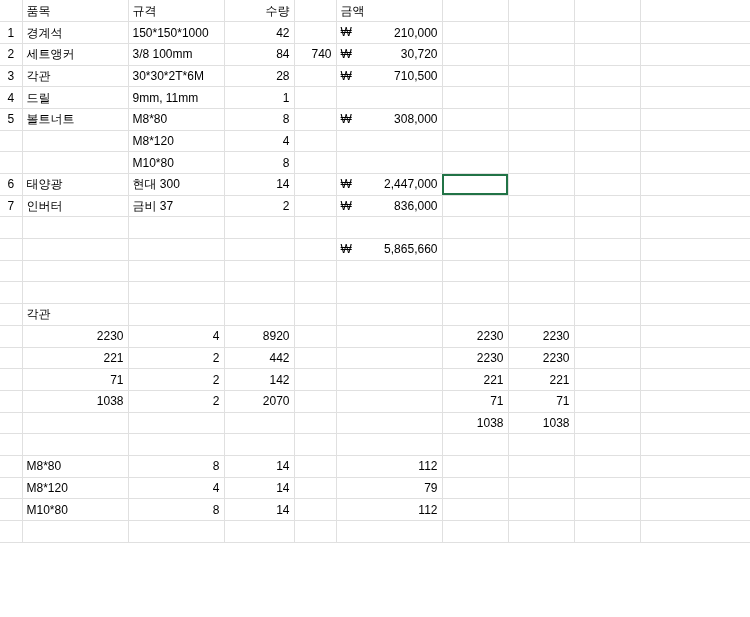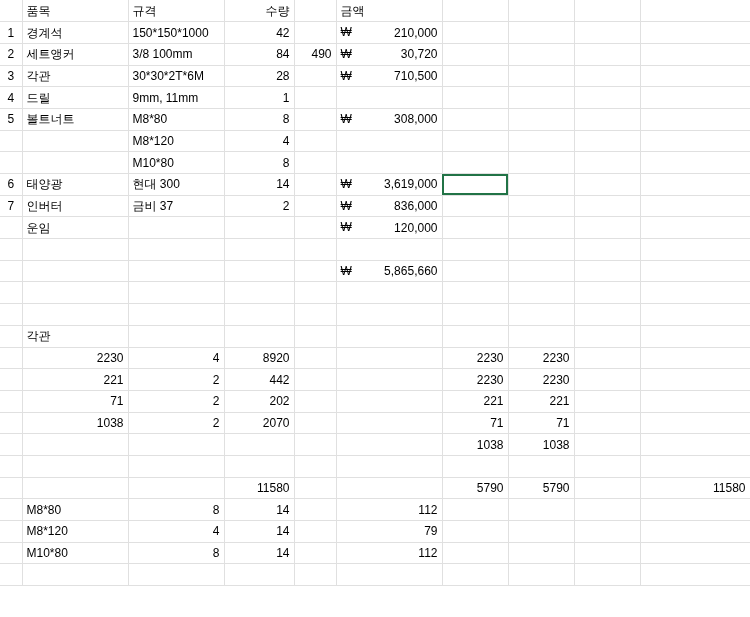--- a/index.html
+++ b/index.html
@@ -119,21 +119,21 @@
         <td class="num"></td>
         <td class="num"></td>
         <td class="num"></td>
       </tr>
 
       <tr>
         <td class="ctr">2</td>
         <td class="lft">세트앵커</td>
         <td class="lft">3/8 100mm</td>
         <td class="num">84</td>
-        <td class="num">490</td>
+        <td class="num">740</td>
         <td class="currency-cell">
           <span class="sym">₩</span><span>30,720</span>
         </td>
         <td class="num"></td>
         <td class="num"></td>
         <td class="num"></td>
         <td class="num"></td>
       </tr>
 
       <tr>
@@ -211,21 +211,21 @@
         <td class="num"></td>
       </tr>
 
       <tr>
         <td class="ctr">6</td>
         <td class="lft">태양광</td>
         <td class="lft">현대 300</td>
         <td class="num">14</td>
         <td class="num"></td>
         <td class="currency-cell">
-          <span class="sym">₩</span><span>3,619,000</span>
+          <span class="sym">₩</span><span>2,447,000</span>
         </td>
         <td class="num selected"></td>
         <td class="num"></td>
         <td class="num"></td>
         <td class="num"></td>
       </tr>
 
       <tr>
         <td class="ctr">7</td>
         <td class="lft">인버터</td>
@@ -234,34 +234,20 @@
         <td class="num"></td>
         <td class="currency-cell">
           <span class="sym">₩</span><span>836,000</span>
         </td>
         <td class="num"></td>
         <td class="num"></td>
         <td class="num"></td>
         <td class="num"></td>
       </tr>
 
-      <tr>
-        <td class="ctr"></td>
-        <td class="lft">운임</td>
-        <td class="lft"></td>
-        <td class="num"></td>
-        <td class="num"></td>
-        <td class="currency-cell">
-          <span class="sym">₩</span><span>120,000</span>
-        </td>
-        <td class="num"></td>
-        <td class="num"></td>
-        <td class="num"></td>
-        <td class="num"></td>
-      </tr>
 
       <tr>
         <td class="ctr"></td>
         <td class="lft"></td>
         <td class="lft"></td>
         <td class="num"></td>
         <td class="num"></td>
         <td class="currency-cell">
           <span class="sym"></span><span></span>
         </td>
@@ -348,21 +334,21 @@
         <td class="num">2230</td>
         <td class="num">2230</td>
         <td class="num"></td>
         <td class="num"></td>
       </tr>
 
       <tr>
         <td class="ctr"></td>
         <td class="num">71</td>
         <td class="num">2</td>
-        <td class="num">202</td>
+        <td class="num">142</td>
         <td class="num"></td>
         <td class="num"></td>
         <td class="num">221</td>
         <td class="num">221</td>
         <td class="num"></td>
         <td class="num"></td>
       </tr>
 
       <tr>
         <td class="ctr"></td>
@@ -396,32 +382,20 @@
         <td class="num"></td>
         <td class="num"></td>
         <td class="num"></td>
         <td class="num"></td>
         <td class="num"></td>
         <td class="num"></td>
         <td class="num"></td>
         <td class="num"></td>
       </tr>
 
-      <tr>
-        <td class="ctr"></td>
-        <td class="num"></td>
-        <td class="num"></td>
-        <td class="num">11580</td>
-        <td class="num"></td>
-        <td class="num"></td>
-        <td class="num">5790</td>
-        <td class="num">5790</td>
-        <td class="num"></td>
-        <td class="num">11580</td>
-      </tr>
 
 
       <tr>
         <td class="ctr"></td>
         <td class="lft">M8*80</td>
         <td class="num">8</td>
         <td class="num">14</td>
         <td class="num"></td>
         <td class="num">112</td>
         <td class="num"></td>

